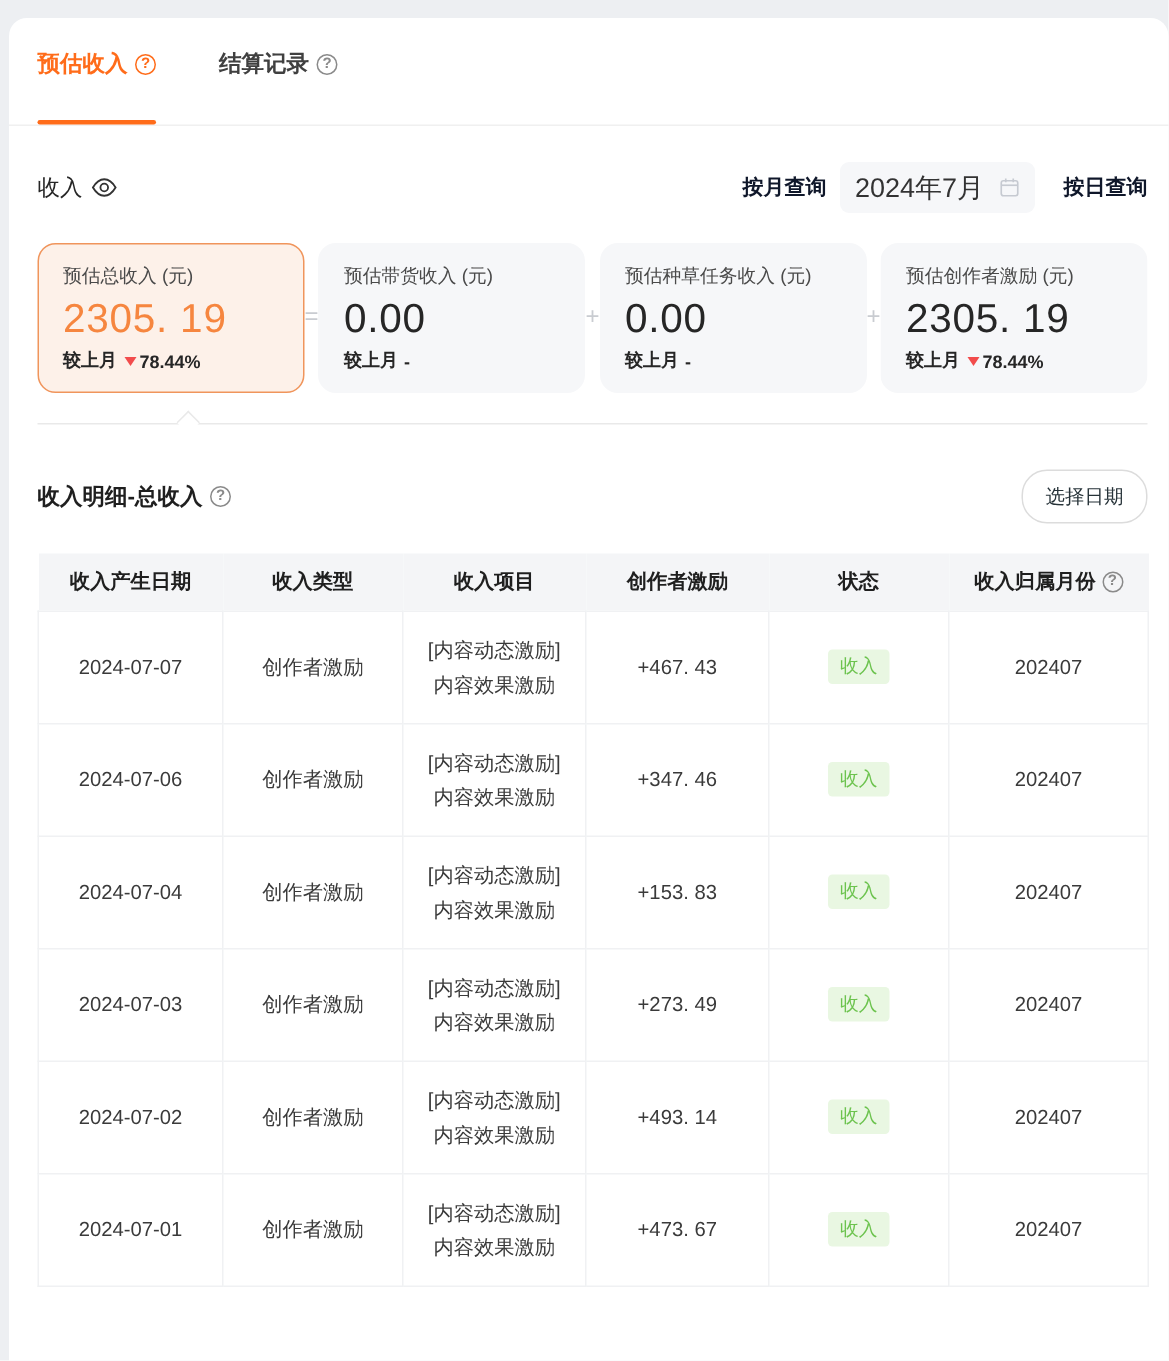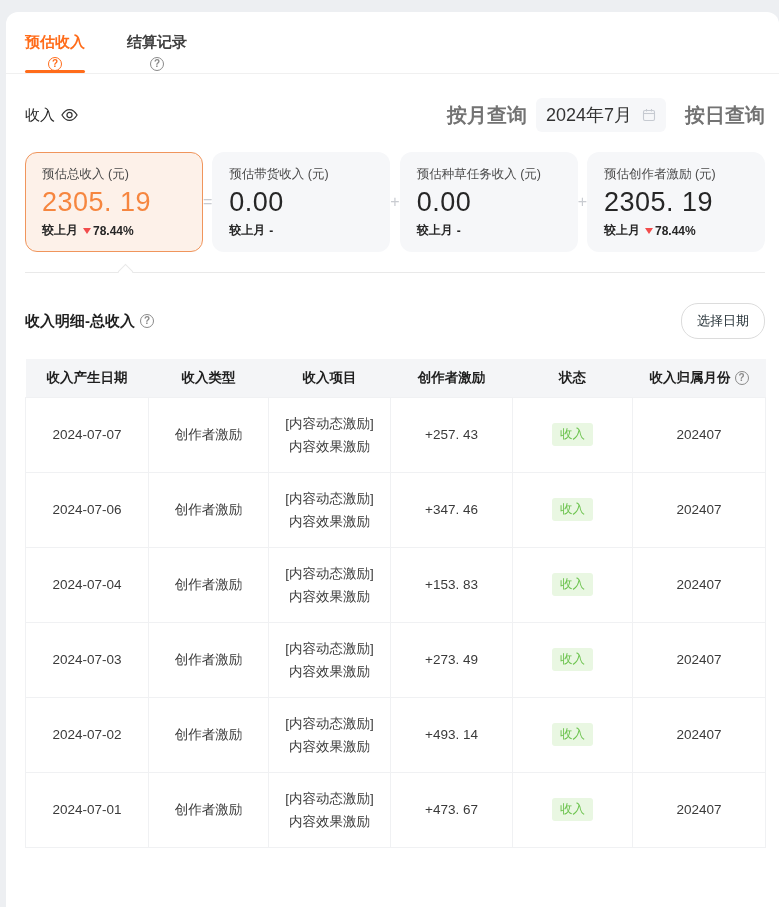--- a/index.html
+++ b/index.html
@@ -13,39 +13,39 @@
   .panel {
     position:absolute; left:6px; top:12px; right:0; bottom:0;
     background:#fff; border-radius:12px 12px 0 0;
     padding:0 14px 0 19px;
   }
   
   .tabs-row { display:flex; gap:42px; padding-top:21px; }
   .tab {
     display:flex; align-items:center; gap:5px;
     font-size:15px; font-weight:bold; color:#404040;
-    padding-bottom:2px; position:relative; cursor:pointer;flex-direction:column;
+    padding-bottom:31px; position:relative; cursor:pointer;
   }
   .tab.active { color:#ff6c1a; }
   .tab.active::after {
     content:""; position:absolute; left:0; right:0; bottom:0;
     height:3px; background:#ff6c1a; border-radius:2px;
   }
   .help {
     display:inline-flex; align-items:center; justify-content:center;
     width:14px; height:14px; border:1px solid currentColor; border-radius:50%;
     font-size:10px; font-weight:bold; line-height:1; flex:0 0 auto;
   }
   .tab:not(.active) .help, .section-title .help, th .help { color:#8a8a8a; }
   .tabs-divider { height:1px; background:#f0f0f0; margin:0 -14px 0 -19px; }
   
   .income-row { display:flex; align-items:center; justify-content:space-between; margin-top:24px; }
   .income-title { display:flex; align-items:center; gap:6px; font-size:15px; font-weight:500; color:#262626; }
   .filters { display:flex; align-items:center; gap:9px; }
-  .filter-label { font-size:20px; font-weight:bold; color:#737373; margin-left:10px;font-family:Liberation Mono, monospace; }
+  .filter-label { font-size:14px; font-weight:bold; color:#0f172a; margin-left:10px;font-family:Liberation Mono, monospace; }
   .date-input {
     width:130px; height:34px; background:#f6f7f9; border-radius:6px;
     display:flex; align-items:center; justify-content:space-between;
     padding:0 10px; cursor:pointer;
   }
   .date-input .val { font-size:18px; color:#333; }
   .date-input .val.placeholder { color:#bfc4cc; }
   
   .cards-row { display:flex; align-items:stretch; margin-top:20px; gap:0; }
   .sum-card {
@@ -218,21 +218,21 @@
       </tr>
     </thead>
     <tbody>
       <tr>
         <td>2024-07-07</td>
         <td>创作者激励</td>
         <td>
           <div class="proj-line">[内容动态激励]</div>
           <div class="proj-line">内容效果激励</div>
         </td>
-        <td>+257. 43</td>
+        <td>+467. 43</td>
         <td><span class="badge">收入</span></td>
         <td>202407</td>
       </tr>
       <tr>
         <td>2024-07-06</td>
         <td>创作者激励</td>
         <td>
           <div class="proj-line">[内容动态激励]</div>
           <div class="proj-line">内容效果激励</div>
         </td>

